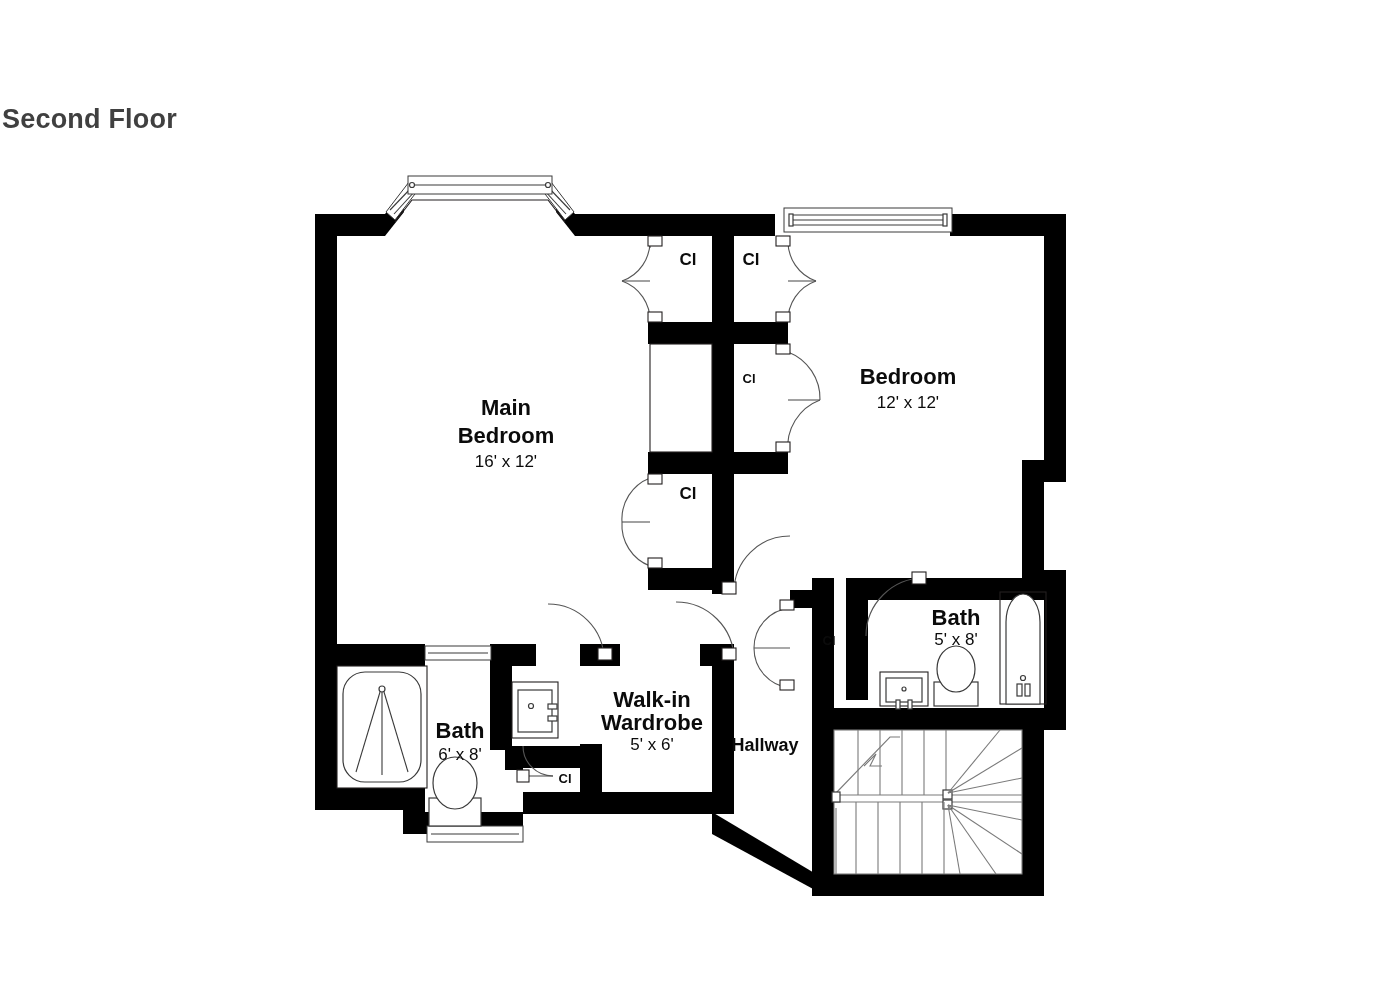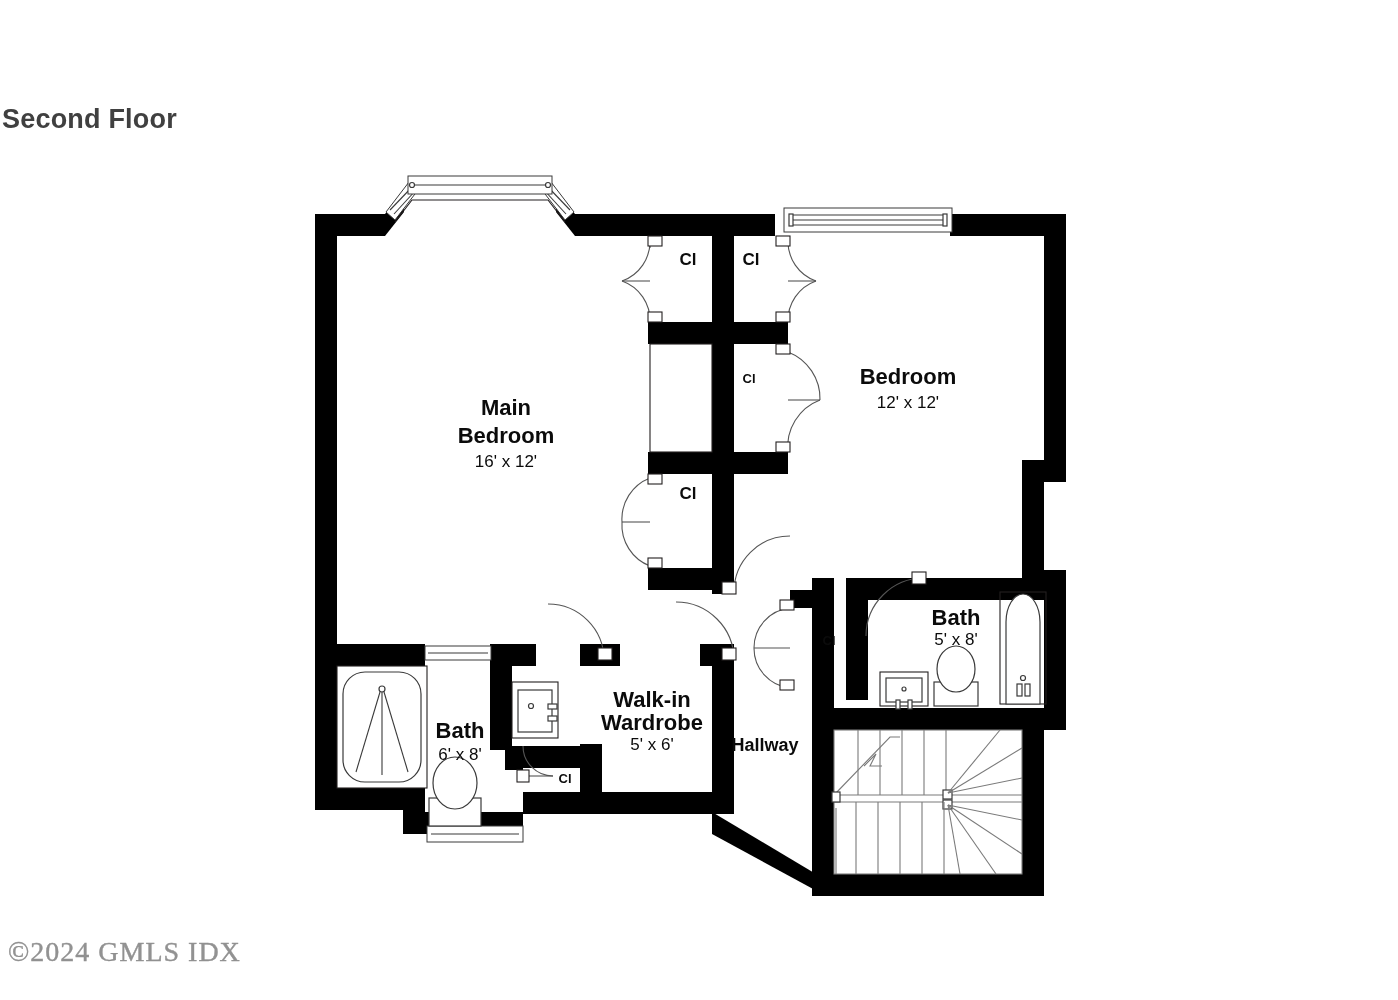--- a/index.html
+++ b/index.html
@@ -353,15 +353,14 @@
       <text class="lbl-cl" x="688" y="265">Cl</text>
       <text class="lbl-cl" x="751" y="265">Cl</text>
       <text class="lbl-cl-sm" x="749" y="383">Cl</text>
       <text class="lbl-cl" x="688" y="499">Cl</text>
       <text class="lbl-cl-sm" x="829" y="645">Cl</text>
       <text class="lbl-cl-sm" x="565" y="783">Cl</text>
     </g>
 
   </svg>
 
-  <div class="copyright">©2024 GMLS IDX</div>
 
 </div>
 
 </body></html>

